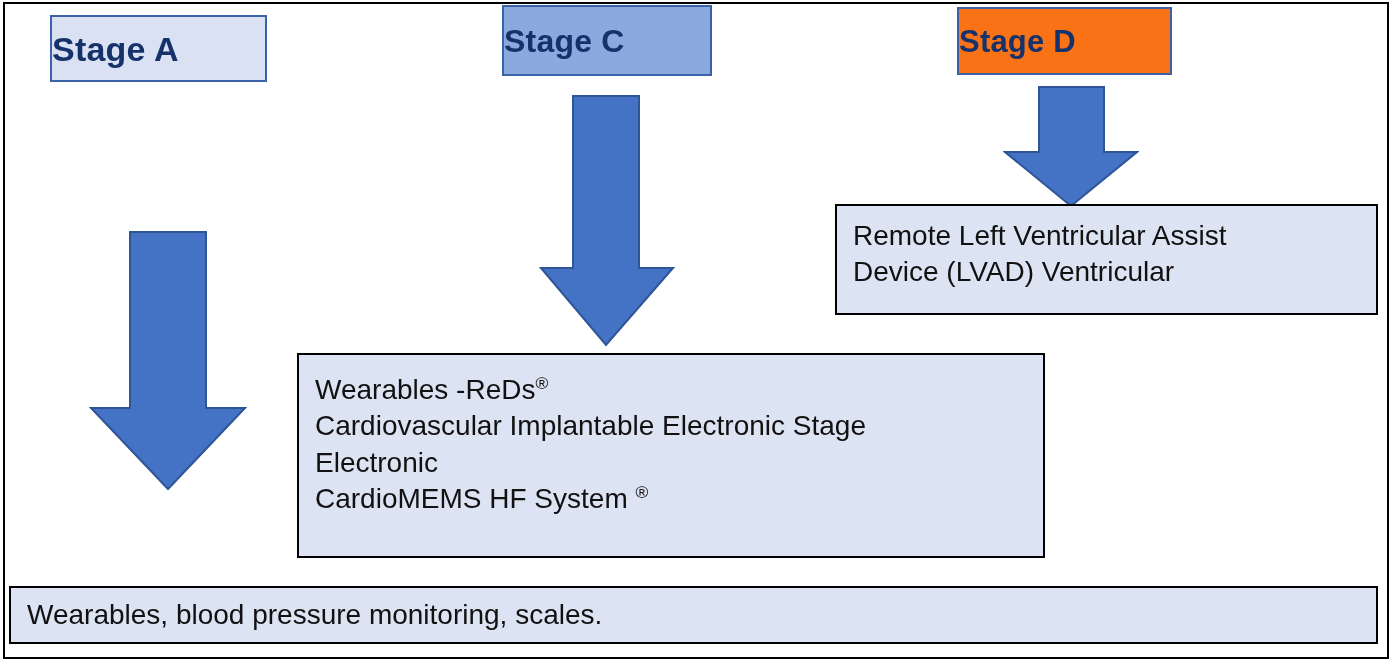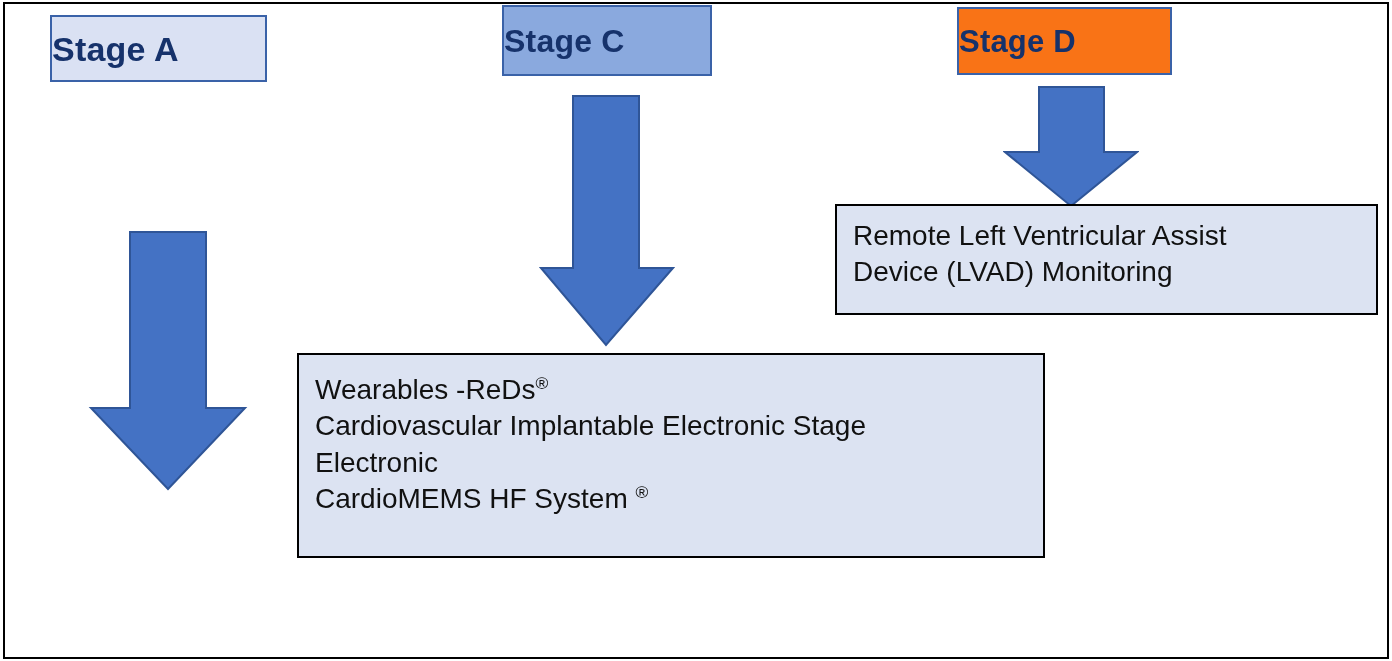--- a/index.html
+++ b/index.html
@@ -135,24 +135,27 @@
   </div>
 
   <div class="arrow" style="left:1003px; top:86px;">
     <svg width="136" height="122" viewBox="0 0 136 122" xmlns="http://www.w3.org/2000/svg" aria-hidden="true">
       <polygon points="36,1 101,1 101,66 134,66 68,120 2,66 36,66" fill="#4472C4" stroke="#2F5597" stroke-width="2"></polygon>
     </svg>
   </div>
 
   <div class="content-box lvad-box">
     <div class="line">Remote Left Ventricular Assist</div>
-    <div class="line">Device (LVAD) Monitoring</div>
+    <div class="line">Device (LVAD) Ventricular</div>
   </div>
 
   <div class="content-box devices-box">
     <div class="line"><span>Wearables -ReDs</span><span class="sup">®</span></div>
     <div class="line">Cardiovascular Implantable Electronic Stage</div>
     <div class="line">Electronic</div>
     <div class="line"><span>CardioMEMS HF System </span><span class="sup">®</span></div>
   </div>
 
+  <div class="content-box banner-box">
+    <span>Wearables, blood pressure monitoring, scales.</span>
+  </div>
 
 </div>
 
 </body></html>

